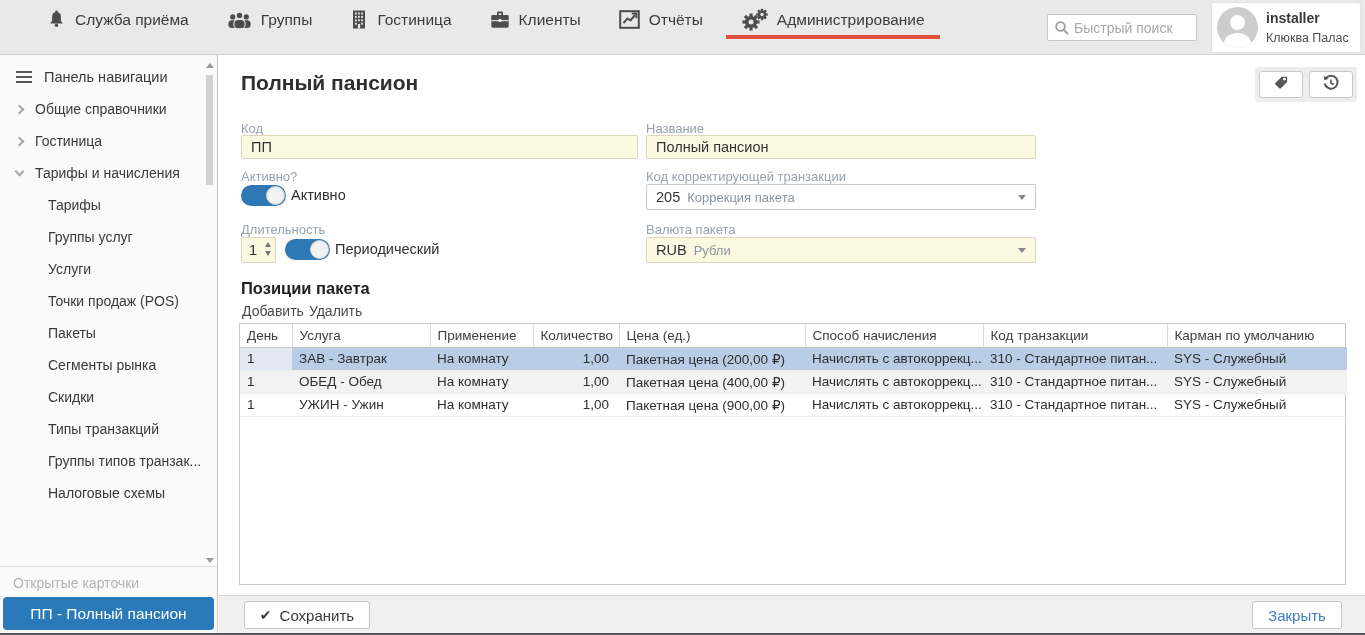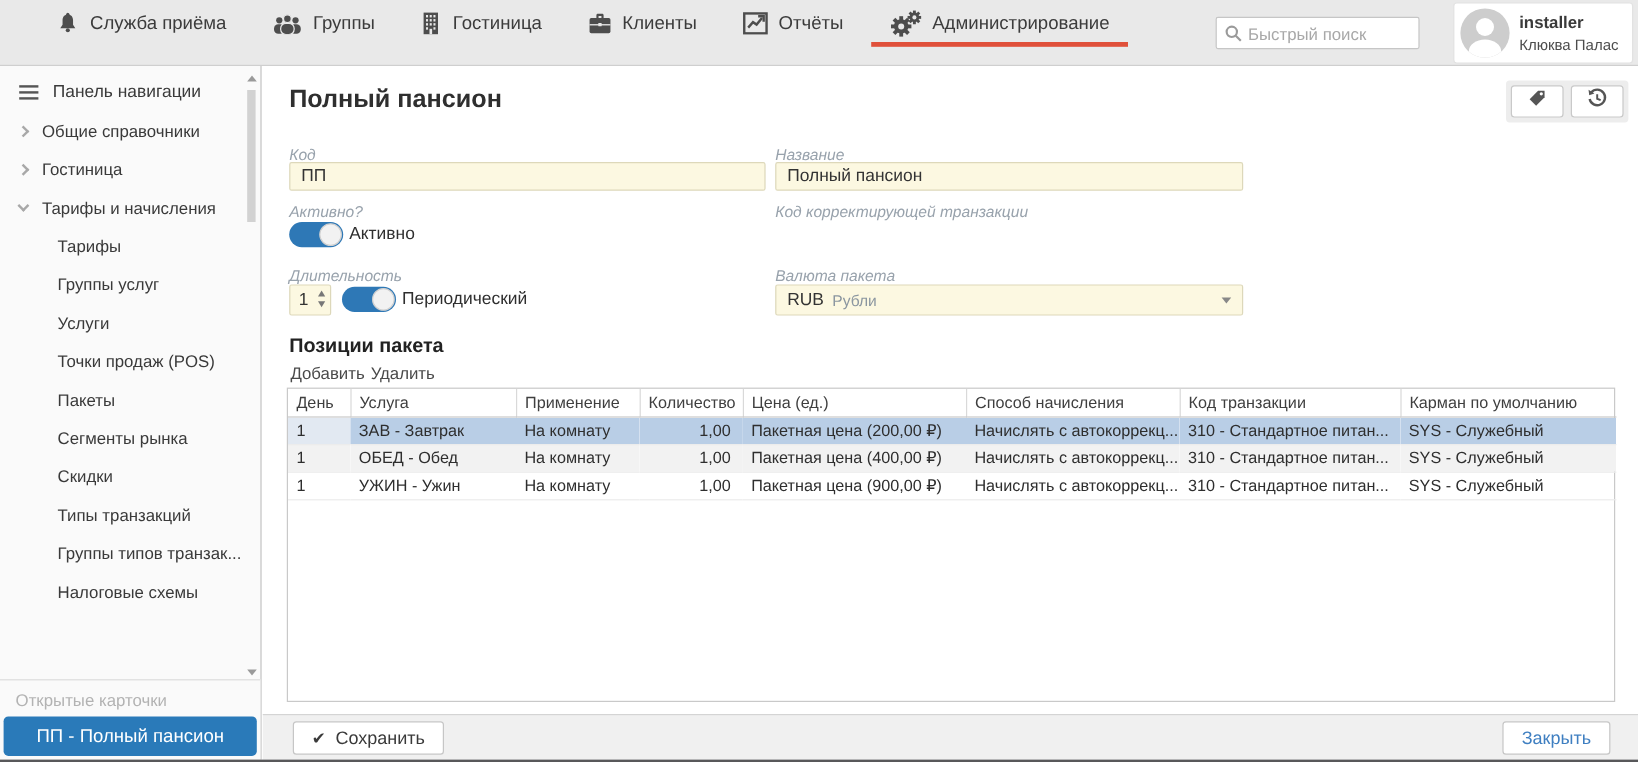--- a/index.html
+++ b/index.html
@@ -8,21 +8,21 @@
 
   
   .topbar { position:absolute; left:0; top:0; width:1365px; height:55px;
     background:#e9e9e9; border-bottom:1px solid #cfcfcf; }
   .tabs { display:flex; height:55px; padding-left:28px; }
   .tab { display:flex; align-items:center; gap:9px; padding:0 19px; height:39px;
     font-size:15.5px; color:#3c3c3c; cursor:pointer; position:relative; white-space:nowrap; }
   .tab .ticon { color:#4d4d4d; display:flex; }
   .tab .underline { position:absolute; left:4px; right:4px; bottom:0; height:4px; background:#e0503a; }
 
-  .search { position:absolute; right:182px; top:14px; width:170px; height:27px;
+  .search { position:absolute; right:168px; top:14px; width:150px; height:27px;
     background:#fff; border:1px solid #c6c6c6; border-radius:2px;text-decoration:underline; }
   .search input { position:absolute; left:26px; top:0; width:118px; height:25px; border:0;
     outline:none; font-size:14px; color:#444; background:transparent;
     font-family:"Liberation Sans",sans-serif; }
   .search input::placeholder { color:#a8a8a8; }
   .search .mag { position:absolute; left:6px; top:5px; color:#9a9a9a; }
 
   .usercard { position:absolute; right:4px; top:2px; width:150px; height:51px;
     background:#fff; border:1px solid #e2e2e2; border-radius:3px;
     display:flex; align-items:center; padding-left:5px; cursor:pointer; }
@@ -66,21 +66,21 @@
 
   
   .main { position:absolute; left:219px; top:55px; right:0; bottom:2px; background:#fff; }
   .page-title { position:absolute; left:22px; top:16px; font-size:21px; font-weight:bold; color:#2f2f2f; }
 
   .tool-group { position:absolute; right:8px; top:12px; background:#ededed; border-radius:3px;
     padding:4px; display:flex; gap:6px; }
   .tool-btn { width:44px; height:27px; background:#fff; border:1px solid #c9c9c9; border-radius:3px;
     display:flex; align-items:center; justify-content:center; color:#555; cursor:pointer; }
 
-  .flabel { position:absolute; font-size:13px; color:#98a2ac;font-style:italic; }
+  .flabel { position:absolute; font-size:13px; color:#98a2ac; }
   .field { position:absolute; border-radius:2px; font-size:14.5px; color:#333;
     display:flex; align-items:center; padding-left:9px; }
   .yellow { background:#fcf8e1; border:1px solid #ddd8ba; }
   .white  { background:#fff; border:1px solid #c9c9c9; }
   .fsub { font-size:13px; color:#8b96a0; margin-left:7px; }
   .caret { position:absolute; right:9px; top:50%; margin-top:-2px; width:0; height:0;
     border-left:4px solid transparent; border-right:4px solid transparent; border-top:5px solid #888; }
 
   .toggle { position:absolute; width:45px; height:21px; border-radius:11px; background:#2e78b6; cursor:pointer; }
   .knob { position:absolute; right:1px; top:1px; width:19px; height:19px; border-radius:50%;
@@ -336,20 +336,25 @@
     <span>Полный пансион</span>
   </div>
 
   <div class="flabel" style="left:22px; top:114px;">Активно?</div>
   <div class="toggle" style="left:22px; top:130px;">
       <div class="knob"></div>
     </div>
   <div class="toggle-label" style="left:72px; top:132px;">Активно</div>
 
   <div class="flabel" style="left:427px; top:114px;">Код корректирующей транзакции</div>
+  <div class="field white" style="left:427px; top:129px; width:390px; height:26px;">
+    <span>205</span>
+    <span class="fsub">Коррекция пакета</span>
+    <span class="caret"></span>
+  </div>
 
   <div class="flabel" style="left:22px; top:167px;">Длительность</div>
   <div class="spinner" style="left:22px; top:182px;">
     <span>1</span>
     <span class="spin-arrows">
         <span class="up"></span>
         <span class="dn"></span>
       </span>
   </div>
   <div class="toggle" style="left:66px; top:184px;">

